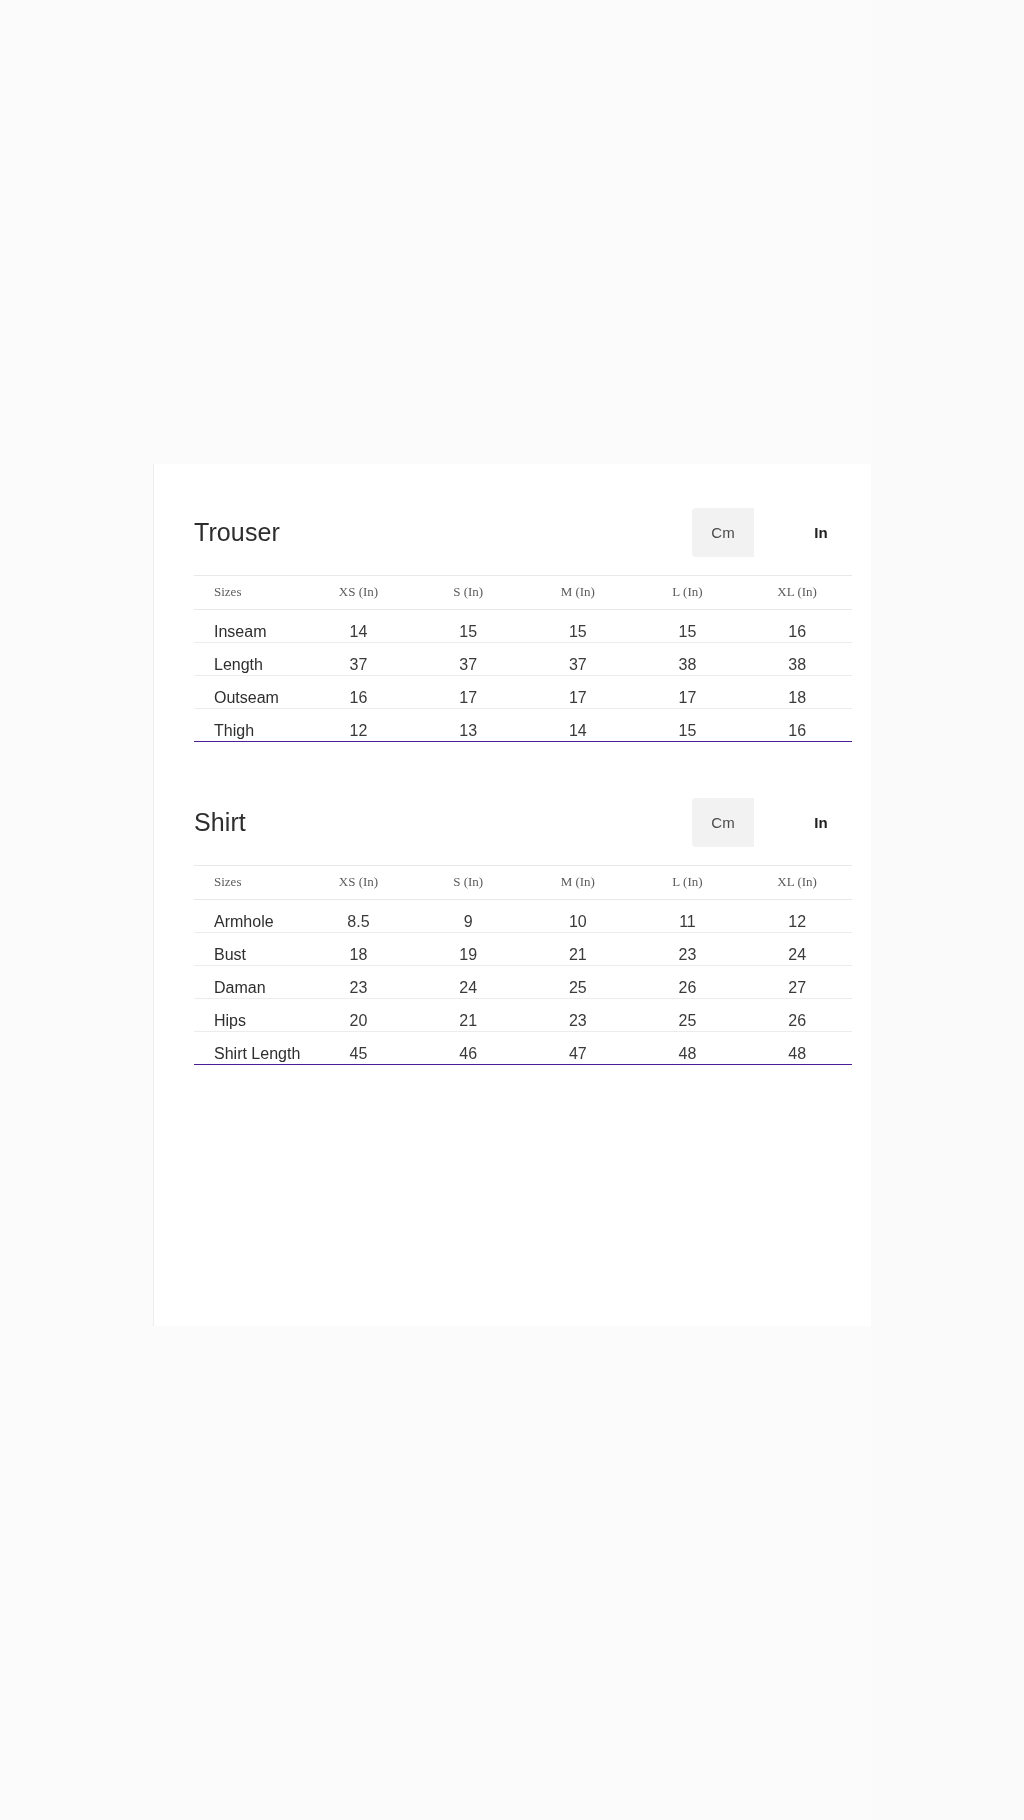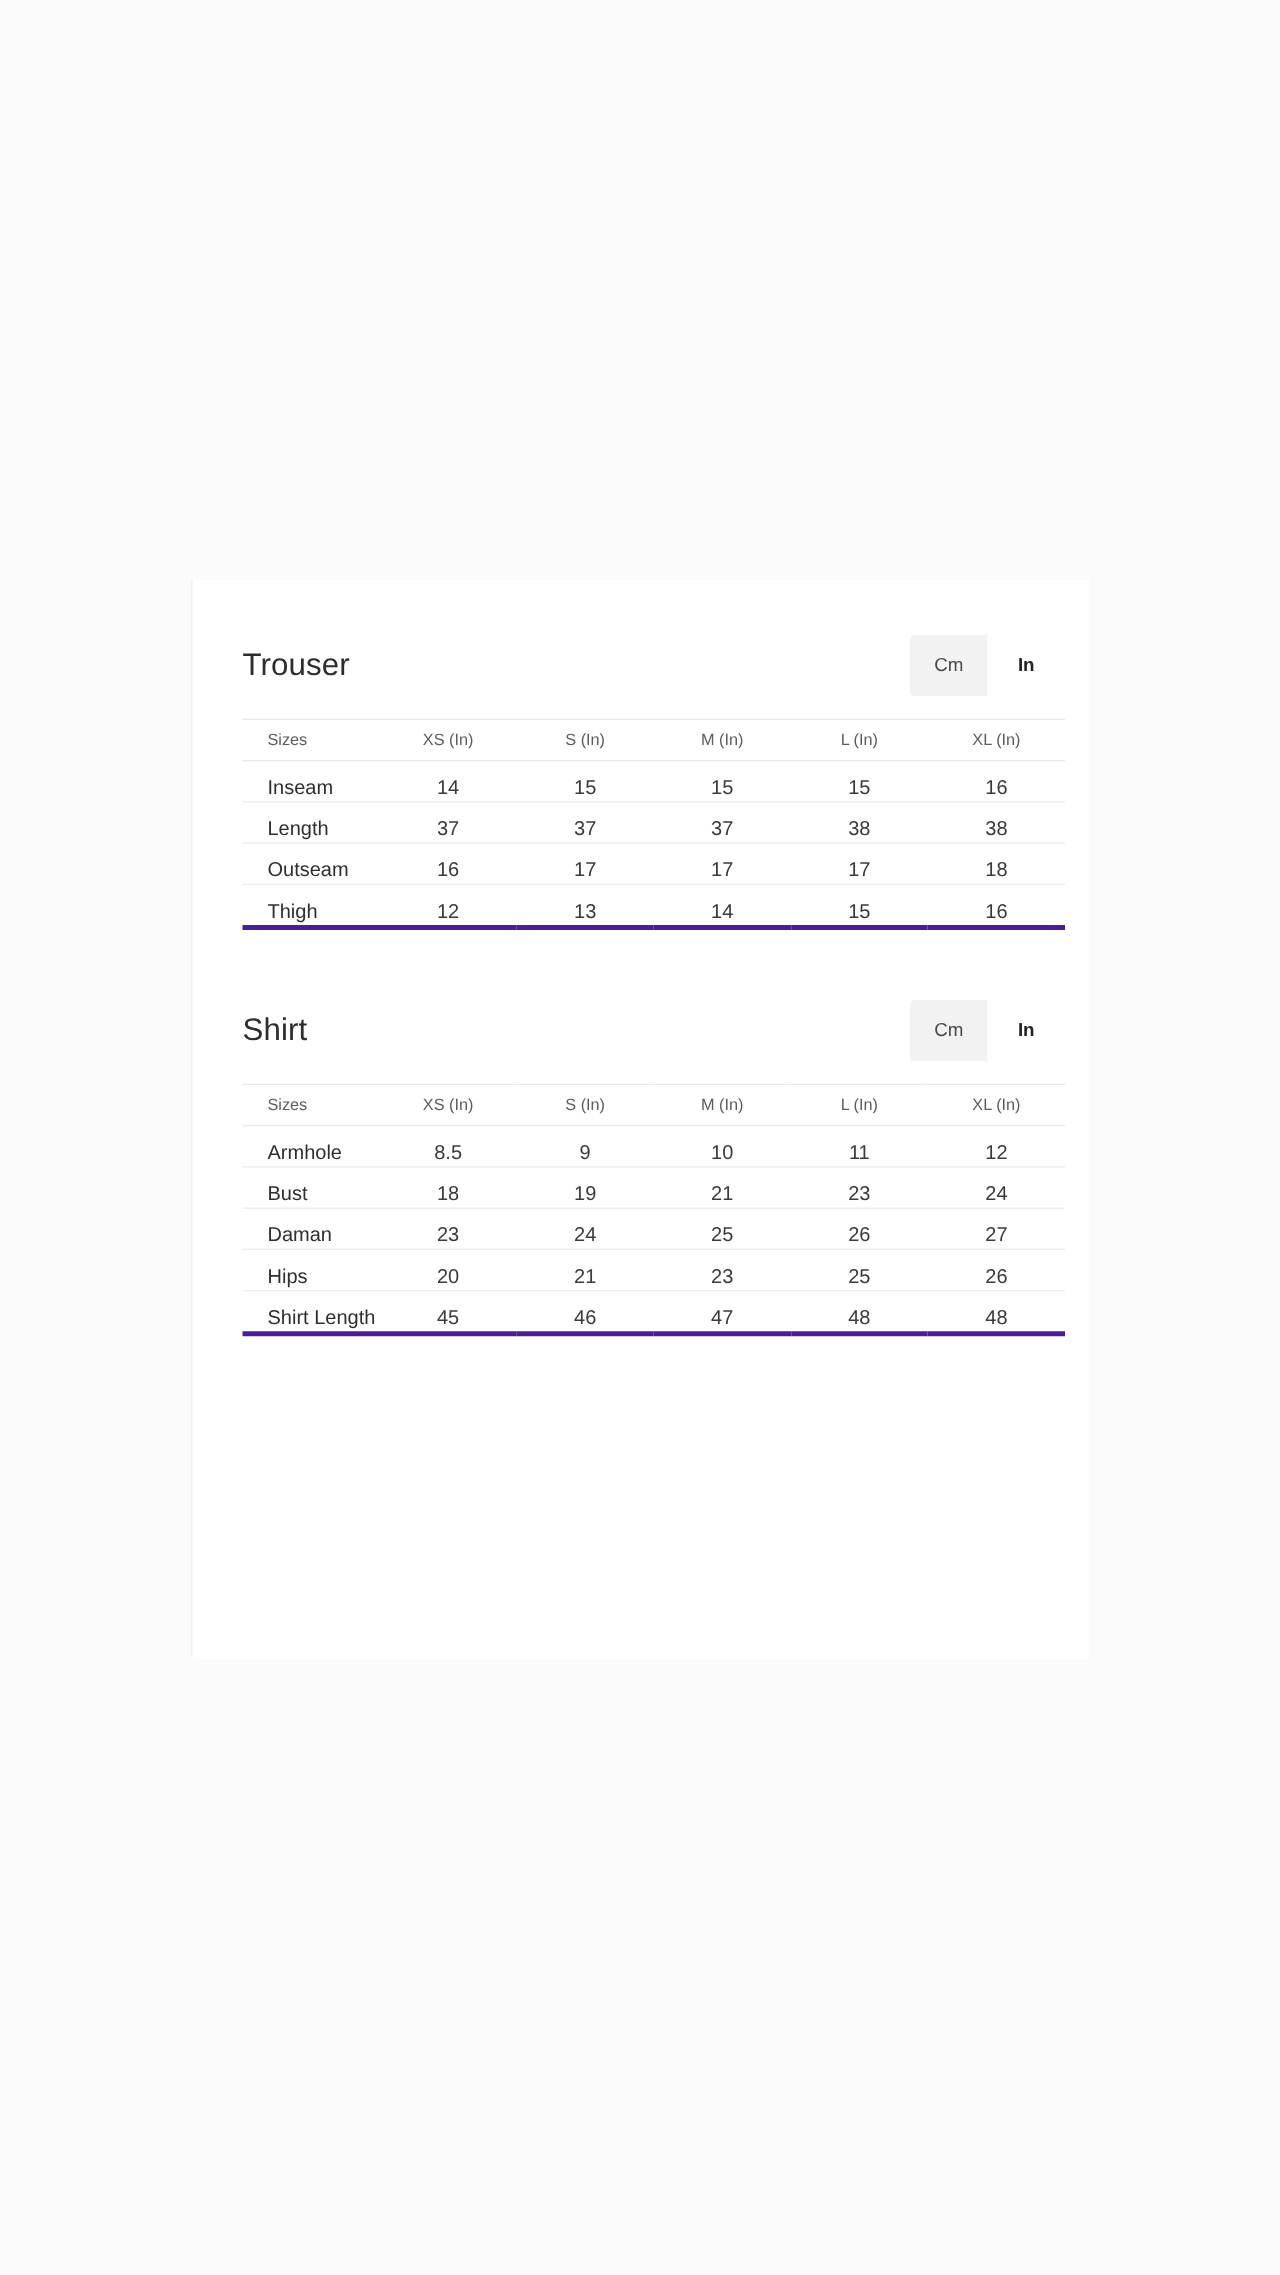--- a/index.html
+++ b/index.html
@@ -53,20 +53,21 @@
     line-height: 1.1;
     color: #2d2d2d;
     font-weight: 400;
     letter-spacing: 0.1px;
   }
 
   .unit-toggle {
     display: flex;
     border-radius: 4px;
     overflow: hidden;
+    gap: 36px;
   }
 
   .unit-btn {
     min-width: 62px;
     padding: 16px 0 16px 0;
     text-align: center;
     font-size: 15px;
     color: #4a4a4a;
     background: #f2f2f2;
     border: none;
@@ -88,20 +89,21 @@
 
   table.size-table thead th {
     font-size: 13px;
     font-weight: 400;
     color: #5c5c5c;
     text-align: center;
     padding: 8px 0 9px 0;
     border-top: 1px solid #e8e8e8;
     border-bottom: 1px solid #e8e8e8;
     background: #ffffff;
+    font-family: Liberation Serif, serif;
   }
 
   table.size-table thead th.first-col {
     text-align: left;
     padding-left: 20px;
     color: #5c5c5c;
   }
 
   table.size-table tbody td {
     font-size: 16px;
@@ -111,21 +113,21 @@
     border-bottom: 1px solid #ececec;
   }
 
   table.size-table tbody td.first-col {
     text-align: left;
     padding-left: 20px;
     color: #2e2e2e;
   }
 
   table.size-table tbody tr:last-child td {
-    border-bottom: 4px solid #4c1d95;
+    border-bottom: 1px solid #4c1d95;
   }
 
   .spacer-between {
     height: 30px;
   }
 
   .tail-space {
     height: 90px;
   }
 </style>

